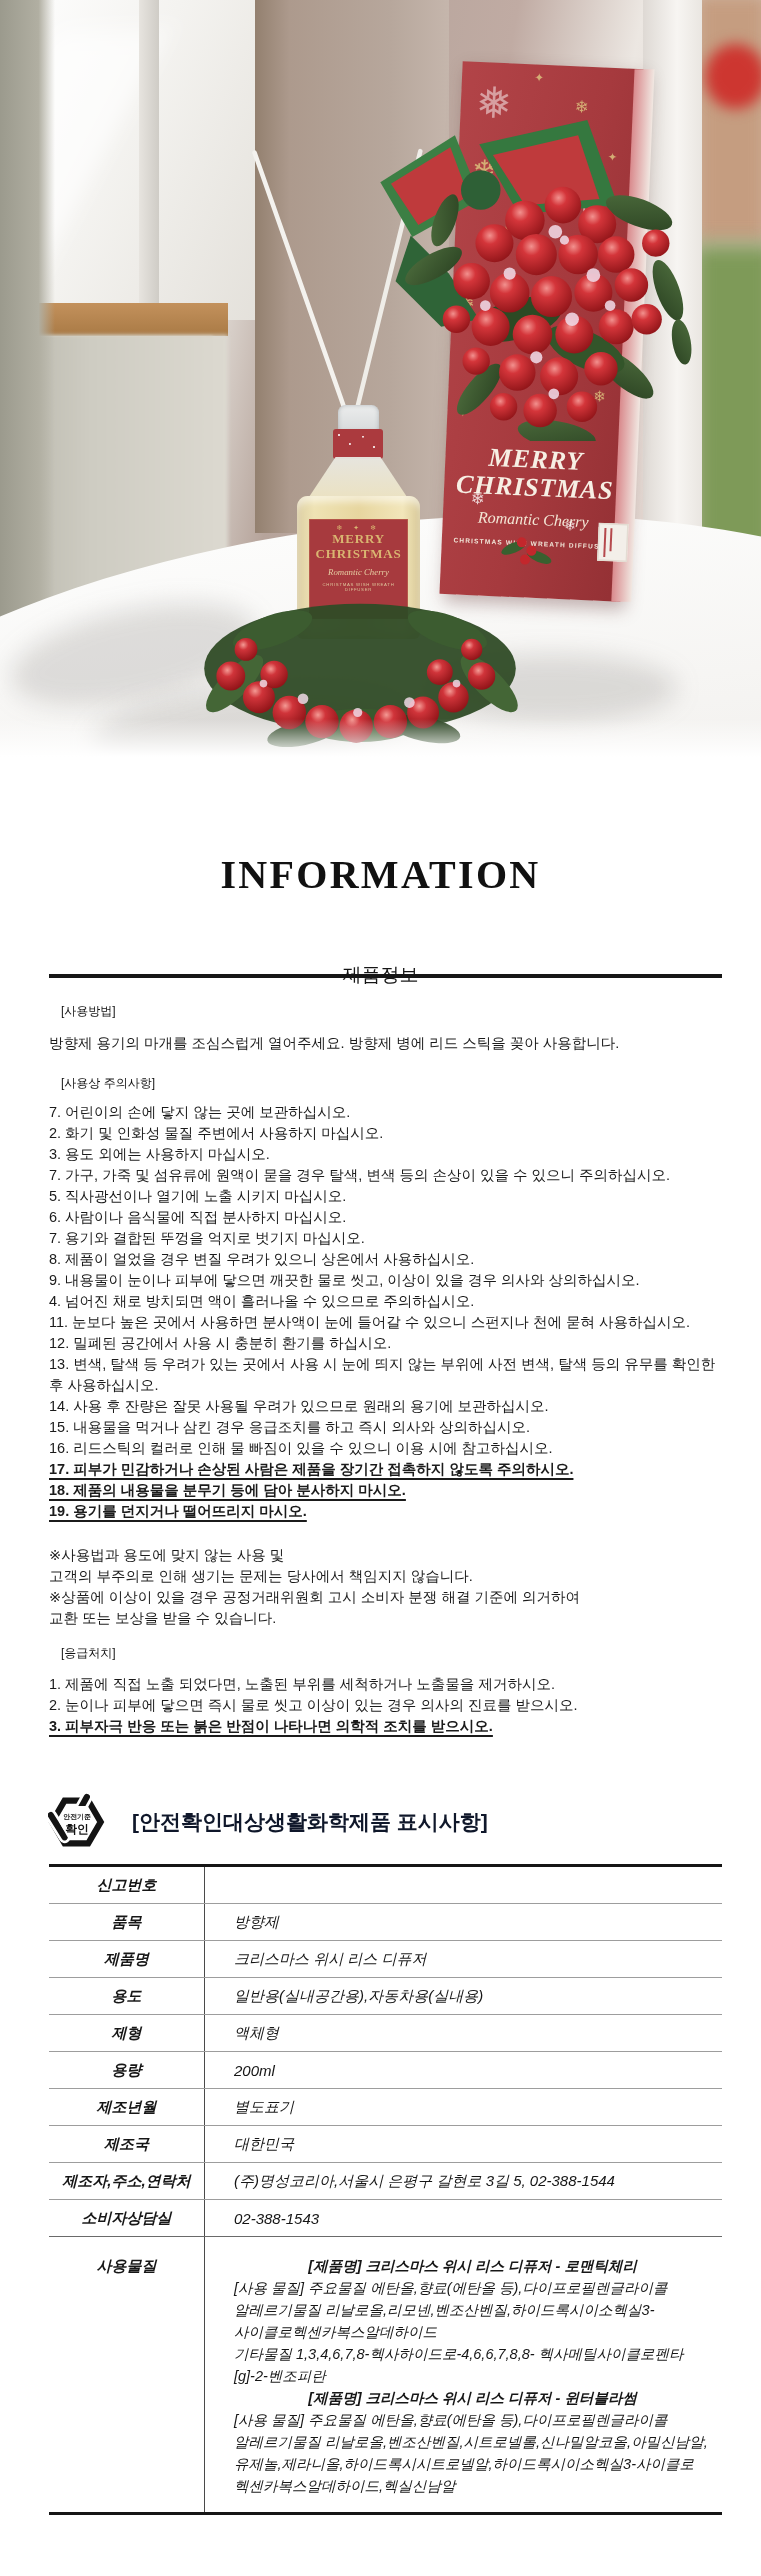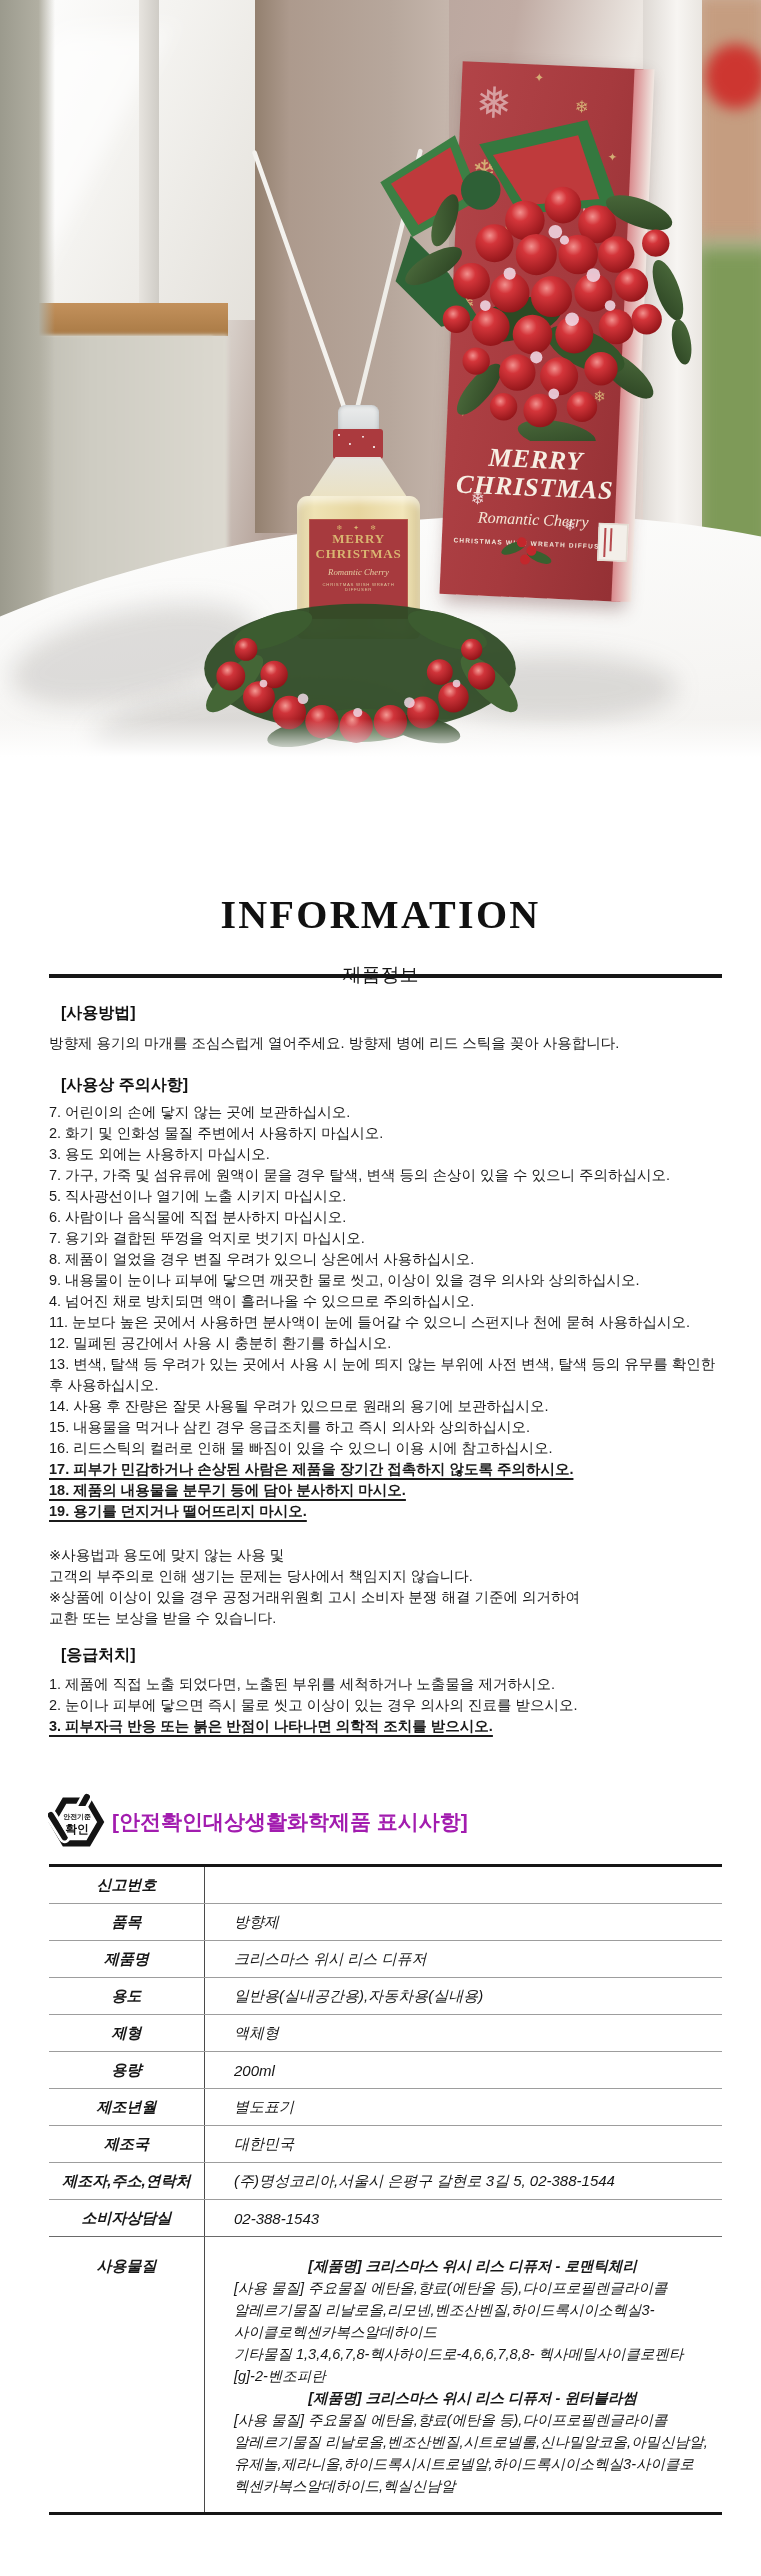--- a/index.html
+++ b/index.html
@@ -80,34 +80,34 @@
            box-shadow:inset 0 6px 7.6px rgba(255,255,255,.55), inset 0 -4.6px 6px rgba(150,130,80,.25);}
   .bottlelabel{position:absolute;left:309px;top:519px;width:99px;height:100px;background:#a73a3e;
            box-shadow:inset 0 0 0 0.8px rgba(220,170,110,.35);text-align:center;color:#d9b571;}
   .lbl-flake{font-size:6.8px;letter-spacing:4.6px;display:block;margin-top:5.3px;color:#d9b571;}
   .lbl-merry{font-family:"Liberation Serif","DejaVu Serif",serif;font-weight:700;font-size:13px;line-height:14.5px;letter-spacing:0.8px;}
   .lbl-scent{font-family:"Liberation Serif","DejaVu Serif",serif;font-style:italic;font-size:8.8px;margin-top:5.3px;color:#e6cda2;}
   .lbl-sub{font-size:4.3px;letter-spacing:0.7px;margin-top:5.3px;color:#dec49a;}
 
   
   .title{position:absolute;left:0;top:851px;width:100%;text-align:center;
-         font-family:"Liberation Serif","DejaVu Serif",serif;font-weight:700;font-size:40px;letter-spacing:2.3px;color:#111;margin-top:40px;}
+         font-family:"Liberation Serif","DejaVu Serif",serif;font-weight:700;font-size:40px;letter-spacing:2.3px;color:#111;}
   .subtitle{position:absolute;left:0;top:917px;width:100%;text-align:center;font-size:19px;color:#151515;margin-top:45px;}
   .rule{position:absolute;left:49px;top:974px;width:673px;height:3.8px;background:#161616;}
   .sec{position:absolute;left:49px;width:673px;}
-  .sec-h{font-weight:700;font-size:16px;color:#111;padding-left:12px;}
+  .sec-h{font-weight:400;font-size:12px;color:#111;padding-left:12px;}
   .body-t{font-size:14.5px;line-height:21px;color:#1b1b1b;}
   .list .ln{font-size:14.5px;line-height:21px;color:#1b1b1b;}
   .list .ln.em{font-weight:700;text-decoration:underline;text-decoration-thickness:1.5px;text-underline-offset:3.8px;}
   .prelines{white-space:pre-line;}
 
   
   .cert{position:absolute;left:48px;top:1791px;width:675px;height:64px;}
   .cert-mark{position:absolute;left:0;top:0;width:61px;height:62px;}
-  .cert-h{position:absolute;left:64px;top:16.7px;font-size:21px;font-weight:700;color:#a21caf;text-align:center;}
+  .cert-h{position:absolute;left:84px;top:16.7px;font-size:21px;font-weight:700;color:#0f172a;text-align:center;}
 
   
   .ptable{position:absolute;left:49px;top:1864px;width:673px;
           border-top:3.8px solid #161616;border-bottom:3.8px solid #161616;font-style:italic;}
   .trow{display:flex;min-height:36px;border-top:0.8px solid #9d9d9d;}
   .trow:first-child{border-top:none;}
   .th{width:156px;display:flex;align-items:center;justify-content:center;text-align:center;
       font-weight:700;font-size:15px;border-right:0.8px solid #4a4a4a;padding:3px 4.6px;box-sizing:border-box;}
   .td{flex:1;display:flex;align-items:center;font-size:15px;padding:3px 7.6px 3px 29px;}
   .trow-materials{display:flex;border-top:1.5px solid #6a6a6a;min-height:260px;}

